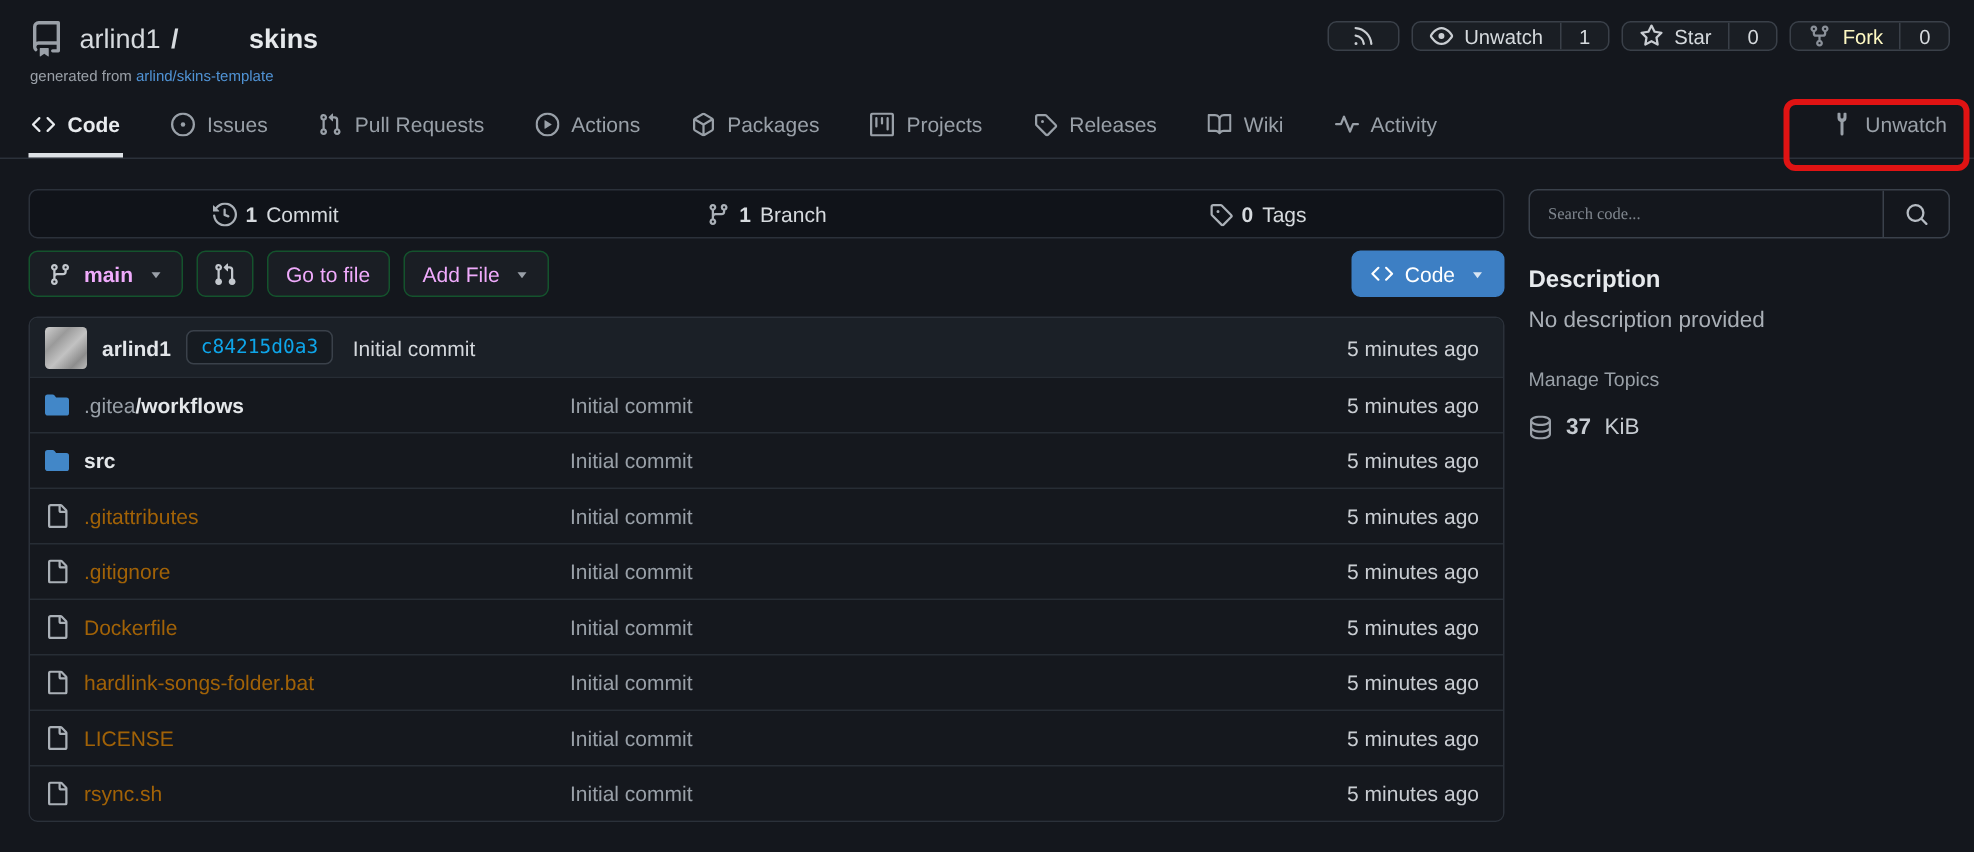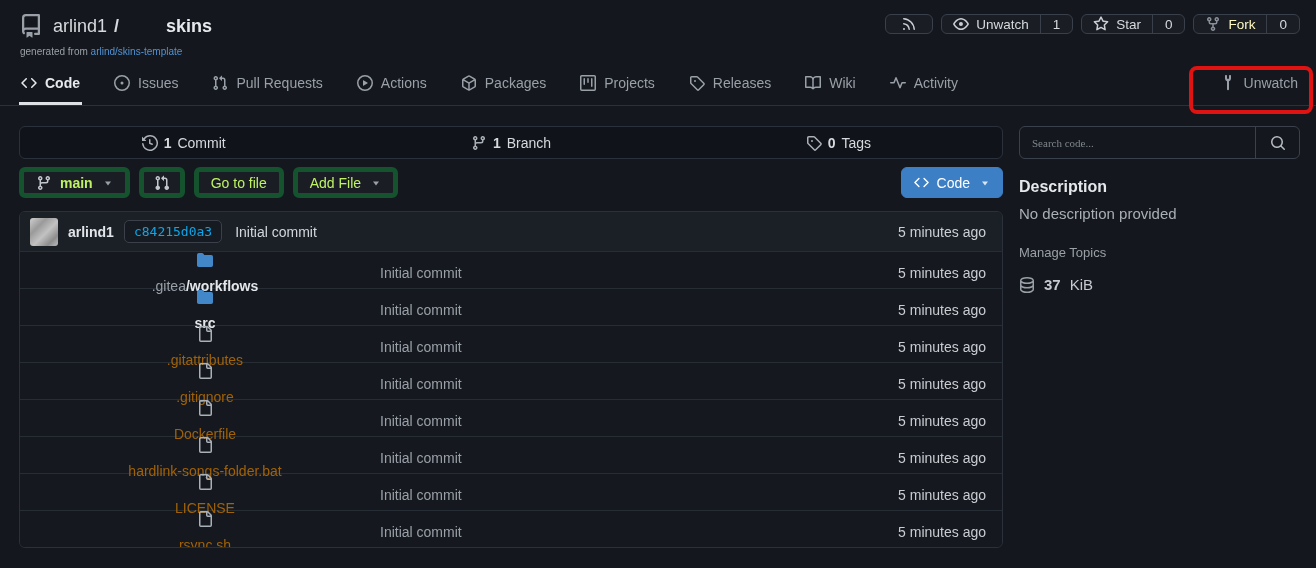--- a/index.html
+++ b/index.html
@@ -55,42 +55,42 @@
   .right-col { width: 281px; flex: none; }
 
   
   .stats-bar { display: flex; height: 33px; background: #101319; border: 1px solid #2b313a; border-radius: 6px; overflow: hidden; }
   .stat { flex: 1; display: flex; align-items: center; justify-content: center; gap: 6px; color: #d6dade; cursor: pointer; }
   .stat .icon { color: #aab0b7; }
   .stat .num { font-weight: 700; }
 
   
   .toolbar { display: flex; gap: 9px; margin-top: 8px; align-items: center; }
-  .tbtn { display: flex; align-items: center; gap: 8px; height: 31px; padding: 0 12px; background: #1a1e24; border: 5px solid #14532d; border-radius: 6px; color: #bef264; font-size: 14px; cursor: pointer; }
+  .tbtn { display: flex; align-items: center; gap: 8px; height: 31px; padding: 0 12px; background: #1a1e24; border: 1px solid #14532d; border-radius: 6px; color: #f0abfc; font-size: 14px; cursor: pointer; }
   .tbtn .icon { color: #c2c7cd; }
   .tbtn .bold { font-weight: 700; }
   .tbtn.icon-only { padding: 0 10px; }
   .caret { color: #9aa0a8; margin-left: 2px; }
   .spacer { flex: 1; }
   .code-btn { background: #3d7fc4; border: 1px solid #3d7fc4; color: #fff; }
   .code-btn .icon { color: #fff; }
   .code-btn .caret { color: rgba(255,255,255,.8); }
 
   
   .file-table { margin-top: 13px; border: 1px solid #2b313a; border-radius: 6px; overflow: hidden; }
   .commit-row { display: flex; align-items: center; background: #1b2027; height: 39px; padding: 0 16px 0 10px; }
   .avatar { width: 28px; height: 28px; border-radius: 3px; flex: none;
     background: linear-gradient(135deg, #cfcfcf 0%, #9a9a9a 30%, #c2c2c2 55%, #8d8d8d 80%, #bdbdbd 100%); }
   .commit-author { font-weight: 700; color: #e2e5e9; margin: 0 10px; }
   .commit-hash { font-family: "DejaVu Sans Mono", "Liberation Mono", monospace; font-size: 13px; color: #0ea5e9; background: #161b21; border: 1px solid #3a414a; border-radius: 5px; padding: 3px 9px; cursor: pointer; }
   .commit-msg { margin-left: 13px; color: #d3d7dc; cursor: pointer; }
   .commit-time { margin-left: auto; color: #ccd0d5; }
 
   .frow { display: grid; grid-template-columns: 350px 1fr auto; align-items: center; height: 37px; padding: 0 16px 0 10px; border-top: 1px solid #272d35; background: #15181e; }
-  .fname { display: flex; align-items: center; gap: 10px; min-width: 0; flex-direction: column; }
+  .fname { display: flex; align-items: center; gap: 10px; min-width: 0; }
   .folder-glyph { color: #4287c8; }
   .file-glyph { color: #aab0b7; }
   .fname-prefix { color: #99a0a8; }
   .fname-text { color: #a16207; cursor: pointer; white-space: nowrap; }
   .fname-text.bold { font-weight: 700; color: #e4e7ea; }
   .fmsg { color: #99a0a8; cursor: pointer; }
   .ftime { color: #c9cdd2; text-align: right; }
 
   
   .search-box { display: flex; height: 33px; border: 1px solid #3a414b; border-radius: 6px; overflow: hidden; }

